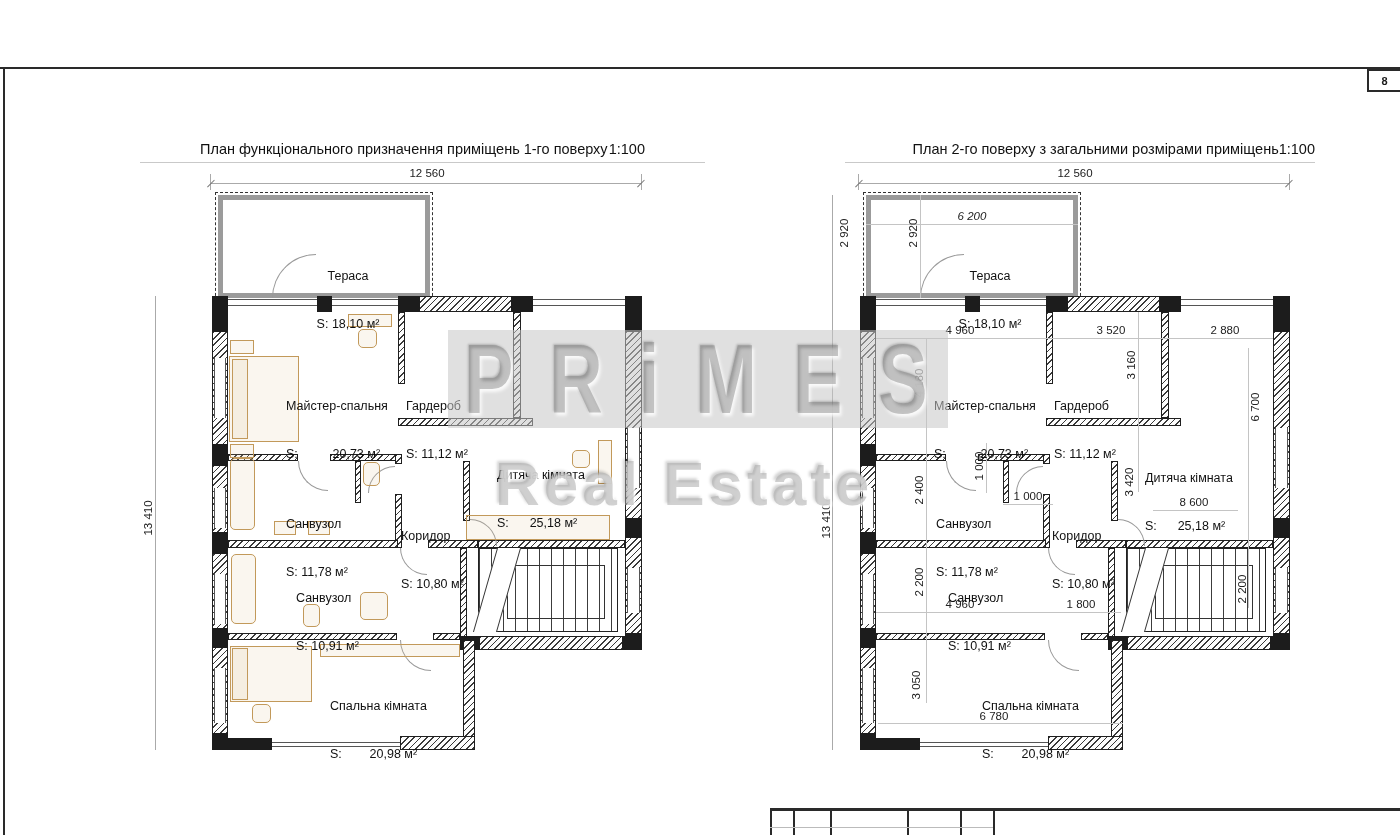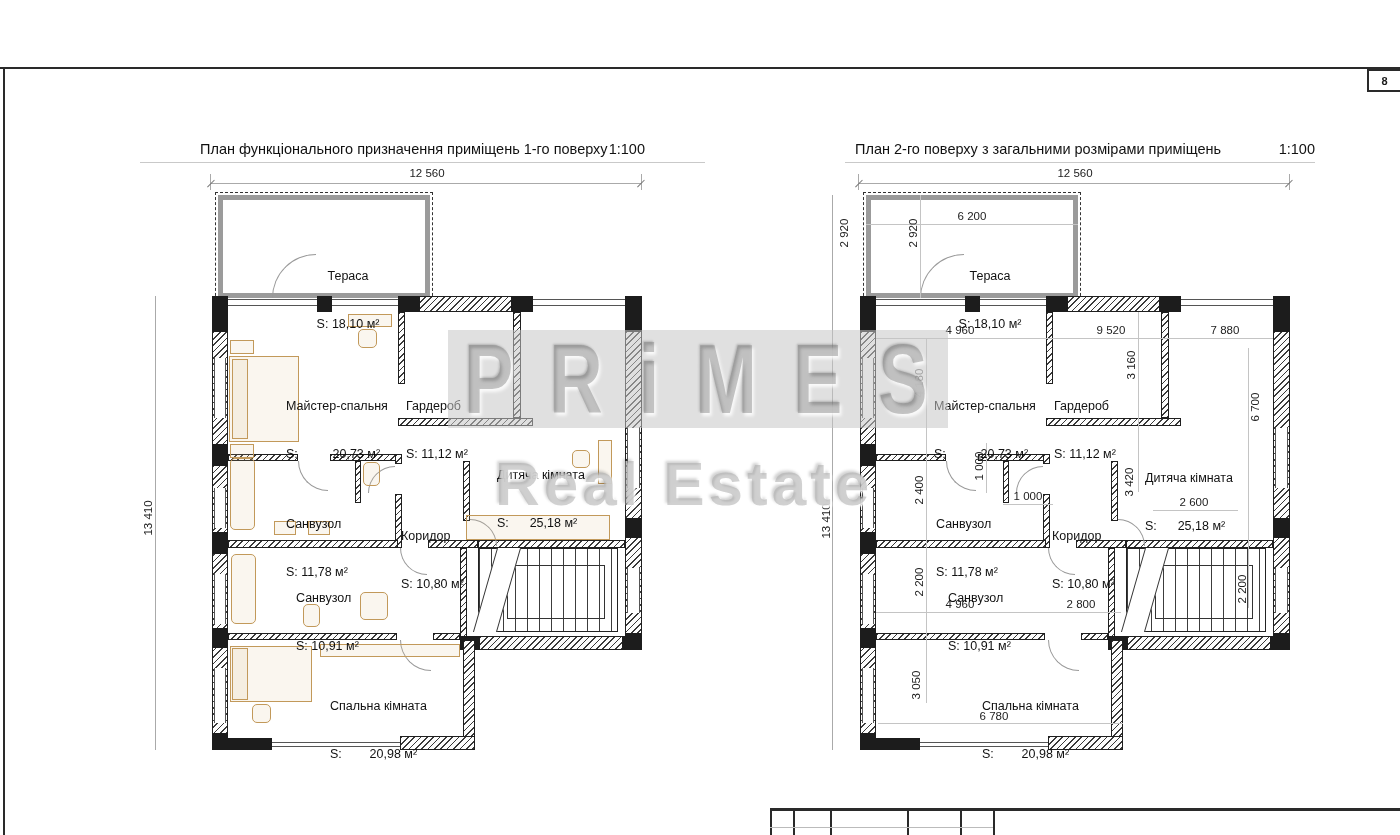--- a/index.html
+++ b/index.html
@@ -67,21 +67,21 @@
 <div class="abs frame-left"></div>
 <div class="abs sheet-box">
   <span>8</span>
 </div>
 
 <div class="abs title-row" style="left:200px;top:141px;width:445px;">
   <span>План функціонального призначення приміщень 1-го поверху</span>
   <span>1:100</span>
 </div>
 <div class="abs title-underline" style="left:140px;top:162px;width:565px;"></div>
-<div class="abs title-row" style="left:855px;top:141px;width:460px;">
+<div class="abs title-row" style="left:855px;top:141px;width:460px;justify-content:flex-end;">
   <span>План 2-го поверху з загальними розмірами приміщень</span>
   <span>1:100</span>
 </div>
 <div class="abs title-underline" style="left:845px;top:162px;width:470px;"></div>
 
 <div class="abs plan" id="planL" style="left:210px;top:188px;">
 
   <div class="dl" style="left:0;top:-5px;width:432px;height:1px;"></div>
   <div class="dl" style="left:0;top:-14px;width:1px;height:16px;"></div>
   <div class="dl" style="left:431px;top:-14px;width:1px;height:16px;"></div>
@@ -283,37 +283,37 @@
   <div class="hl" style="left:18px;top:150px;width:397px;height:1px;"></div>
   <div class="hl" style="left:68px;top:150px;width:1px;height:365px;"></div>
   <div class="hl" style="left:280px;top:124px;width:1px;height:180px;"></div>
   <div class="hl" style="left:390px;top:160px;width:1px;height:260px;"></div>
   <div class="hl" style="left:145px;top:316px;width:50px;height:1px;"></div>
   <div class="hl" style="left:295px;top:322px;width:85px;height:1px;"></div>
   <div class="hl" style="left:18px;top:424px;width:245px;height:1px;"></div>
   <div class="hl" style="left:20px;top:535px;width:245px;height:1px;"></div>
   <div class="hl" style="left:128px;top:255px;width:1px;height:50px;"></div>
 
-  <div class="dim" style="left:114px;top:28px;">6 200</div>
+  <div class="dim" style="left:114px;top:28px;font-style:italic;">6 200</div>
   <div class="dim vert" style="left:-14px;top:45px;">2 920</div>
   <div class="dim vert" style="left:55px;top:45px;">2 920</div>
   <div class="dim" style="left:102px;top:142px;">4 960</div>
-  <div class="dim" style="left:253px;top:142px;">9 520</div>
-  <div class="dim" style="left:367px;top:142px;">7 880</div>
+  <div class="dim" style="left:253px;top:142px;">3 520</div>
+  <div class="dim" style="left:367px;top:142px;">2 880</div>
   <div class="dim vert" style="left:61px;top:195px;color:#777;">4 180</div>
   <div class="dim vert" style="left:273px;top:177px;">3 160</div>
   <div class="dim vert" style="left:397px;top:219px;">6 700</div>
   <div class="dim vert" style="left:121px;top:278px;">1 000</div>
   <div class="dim vert" style="left:61px;top:302px;">2 400</div>
   <div class="dim" style="left:170px;top:308px;">1 000</div>
   <div class="dim vert" style="left:271px;top:294px;">3 420</div>
-  <div class="dim" style="left:336px;top:314px;">2 600</div>
+  <div class="dim" style="left:336px;top:314px;">8 600</div>
   <div class="dim vert" style="left:61px;top:394px;">2 200</div>
   <div class="dim" style="left:102px;top:416px;">4 960</div>
-  <div class="dim" style="left:223px;top:416px;">2 800</div>
+  <div class="dim" style="left:223px;top:416px;">1 800</div>
   <div class="dim vert" style="left:384px;top:401px;">2 200</div>
   <div class="dim vert" style="left:58px;top:497px;">3 050</div>
   <div class="dim" style="left:136px;top:528px;">6 780</div>
 
   <div class="rl" style="left:132px;top:48px;transform:translateX(-50%);text-align:center;">
     <span class="nm">Тераса</span>
     <span class="ar">S: 18,10 м²</span>
   </div>
   <div class="rl" style="left:76px;top:178px;">
     <span class="nm">Майстер-спальня</span>

